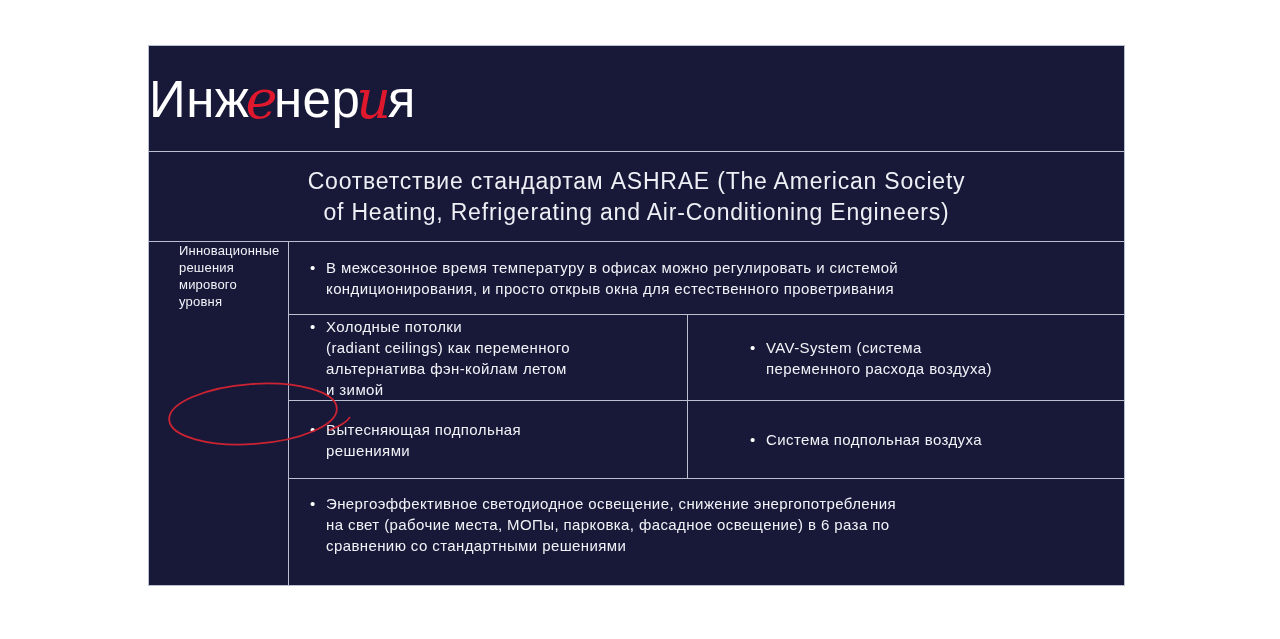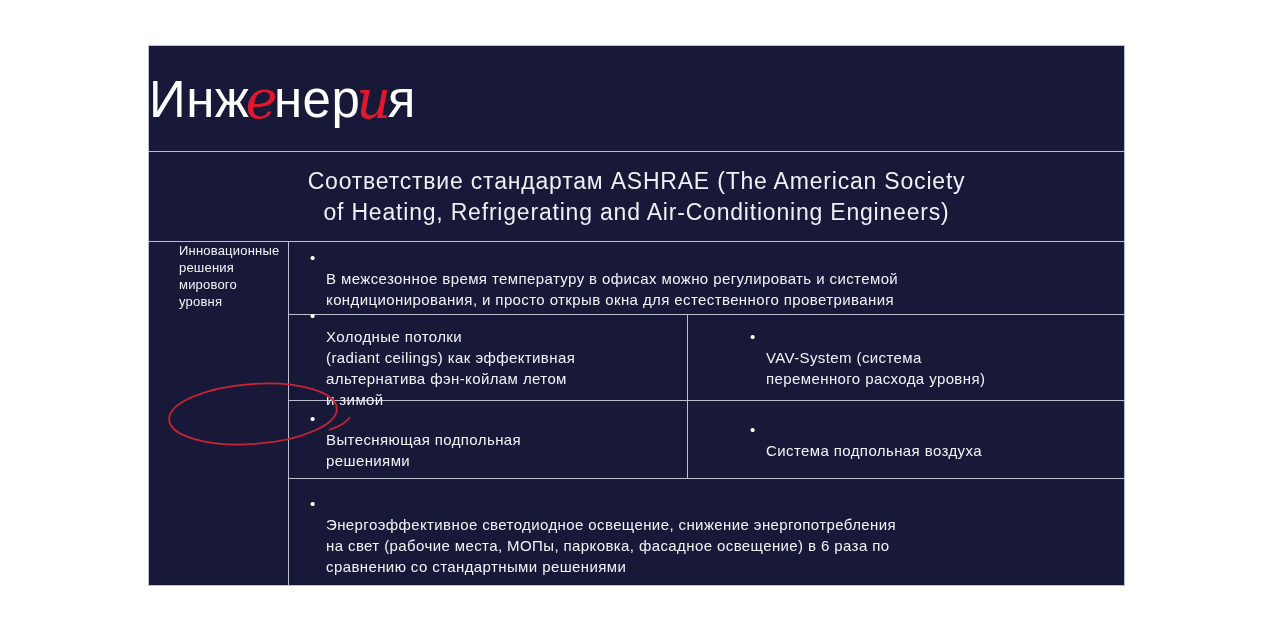--- a/index.html
+++ b/index.html
@@ -55,21 +55,21 @@
   }
   .col-content{flex:1;display:flex;flex-direction:column;min-width:0;}
   .row1{height:73px;border-bottom:1.5px solid var(--border);display:flex;align-items:center;padding:0 28px 0 21px;}
   .row2{height:86px;border-bottom:1.5px solid var(--border);display:flex;}
   .row3{height:78px;border-bottom:1.5px solid var(--border);display:flex;}
   .row4{flex:1;display:flex;align-items:flex-start;padding:14px 28px 0 21px;}
   .cell-left{width:399px;border-right:1.5px solid var(--border);display:flex;align-items:center;padding-left:21px;}
   .cell-right{flex:1;display:flex;align-items:center;padding-left:62px;}
   .li{display:flex;align-items:flex-start;}
   .bullet{flex:0 0 16px;width:16px;font-size:15px;line-height:21px;color:#ffffff;}
-  .li-text{font-size:15px;line-height:21px;letter-spacing:0.4px;white-space:pre-line;margin-top:21px;}
+  .li-text{font-size:15px;line-height:21px;letter-spacing:0.4px;white-space:pre-line;}
 </style>
 </head>
 <body>
 
 <div class="slide">
 
   <div class="band-logo">
     <div class="logo">
       <span>Инж</span><span class="logo-script">е</span><span>нер</span><span class="logo-script">и</span><span>я</span>
     </div>
@@ -100,30 +100,30 @@
           <span class="li-text">В межсезонное время температуру в офисах можно регулировать и системой
 кондиционирования, и просто открыв окна для естественного проветривания</span>
         </div>
       </div>
 
       <div class="row2">
         <div class="cell-left">
           <div class="li">
             <span class="bullet">•</span>
             <span class="li-text">Холодные потолки
-(radiant ceilings) как эффективная
+(radiant ceilings) как переменного
 альтернатива фэн-койлам летом
 и зимой</span>
           </div>
         </div>
         <div class="cell-right">
           <div class="li">
             <span class="bullet">•</span>
             <span class="li-text">VAV-System (система
-переменного расхода уровня)</span>
+переменного расхода воздуха)</span>
           </div>
         </div>
       </div>
 
       <div class="row3">
         <div class="cell-left">
           <div class="li">
             <span class="bullet">•</span>
             <span class="li-text">Вытесняющая подпольная
 решениями</span>

